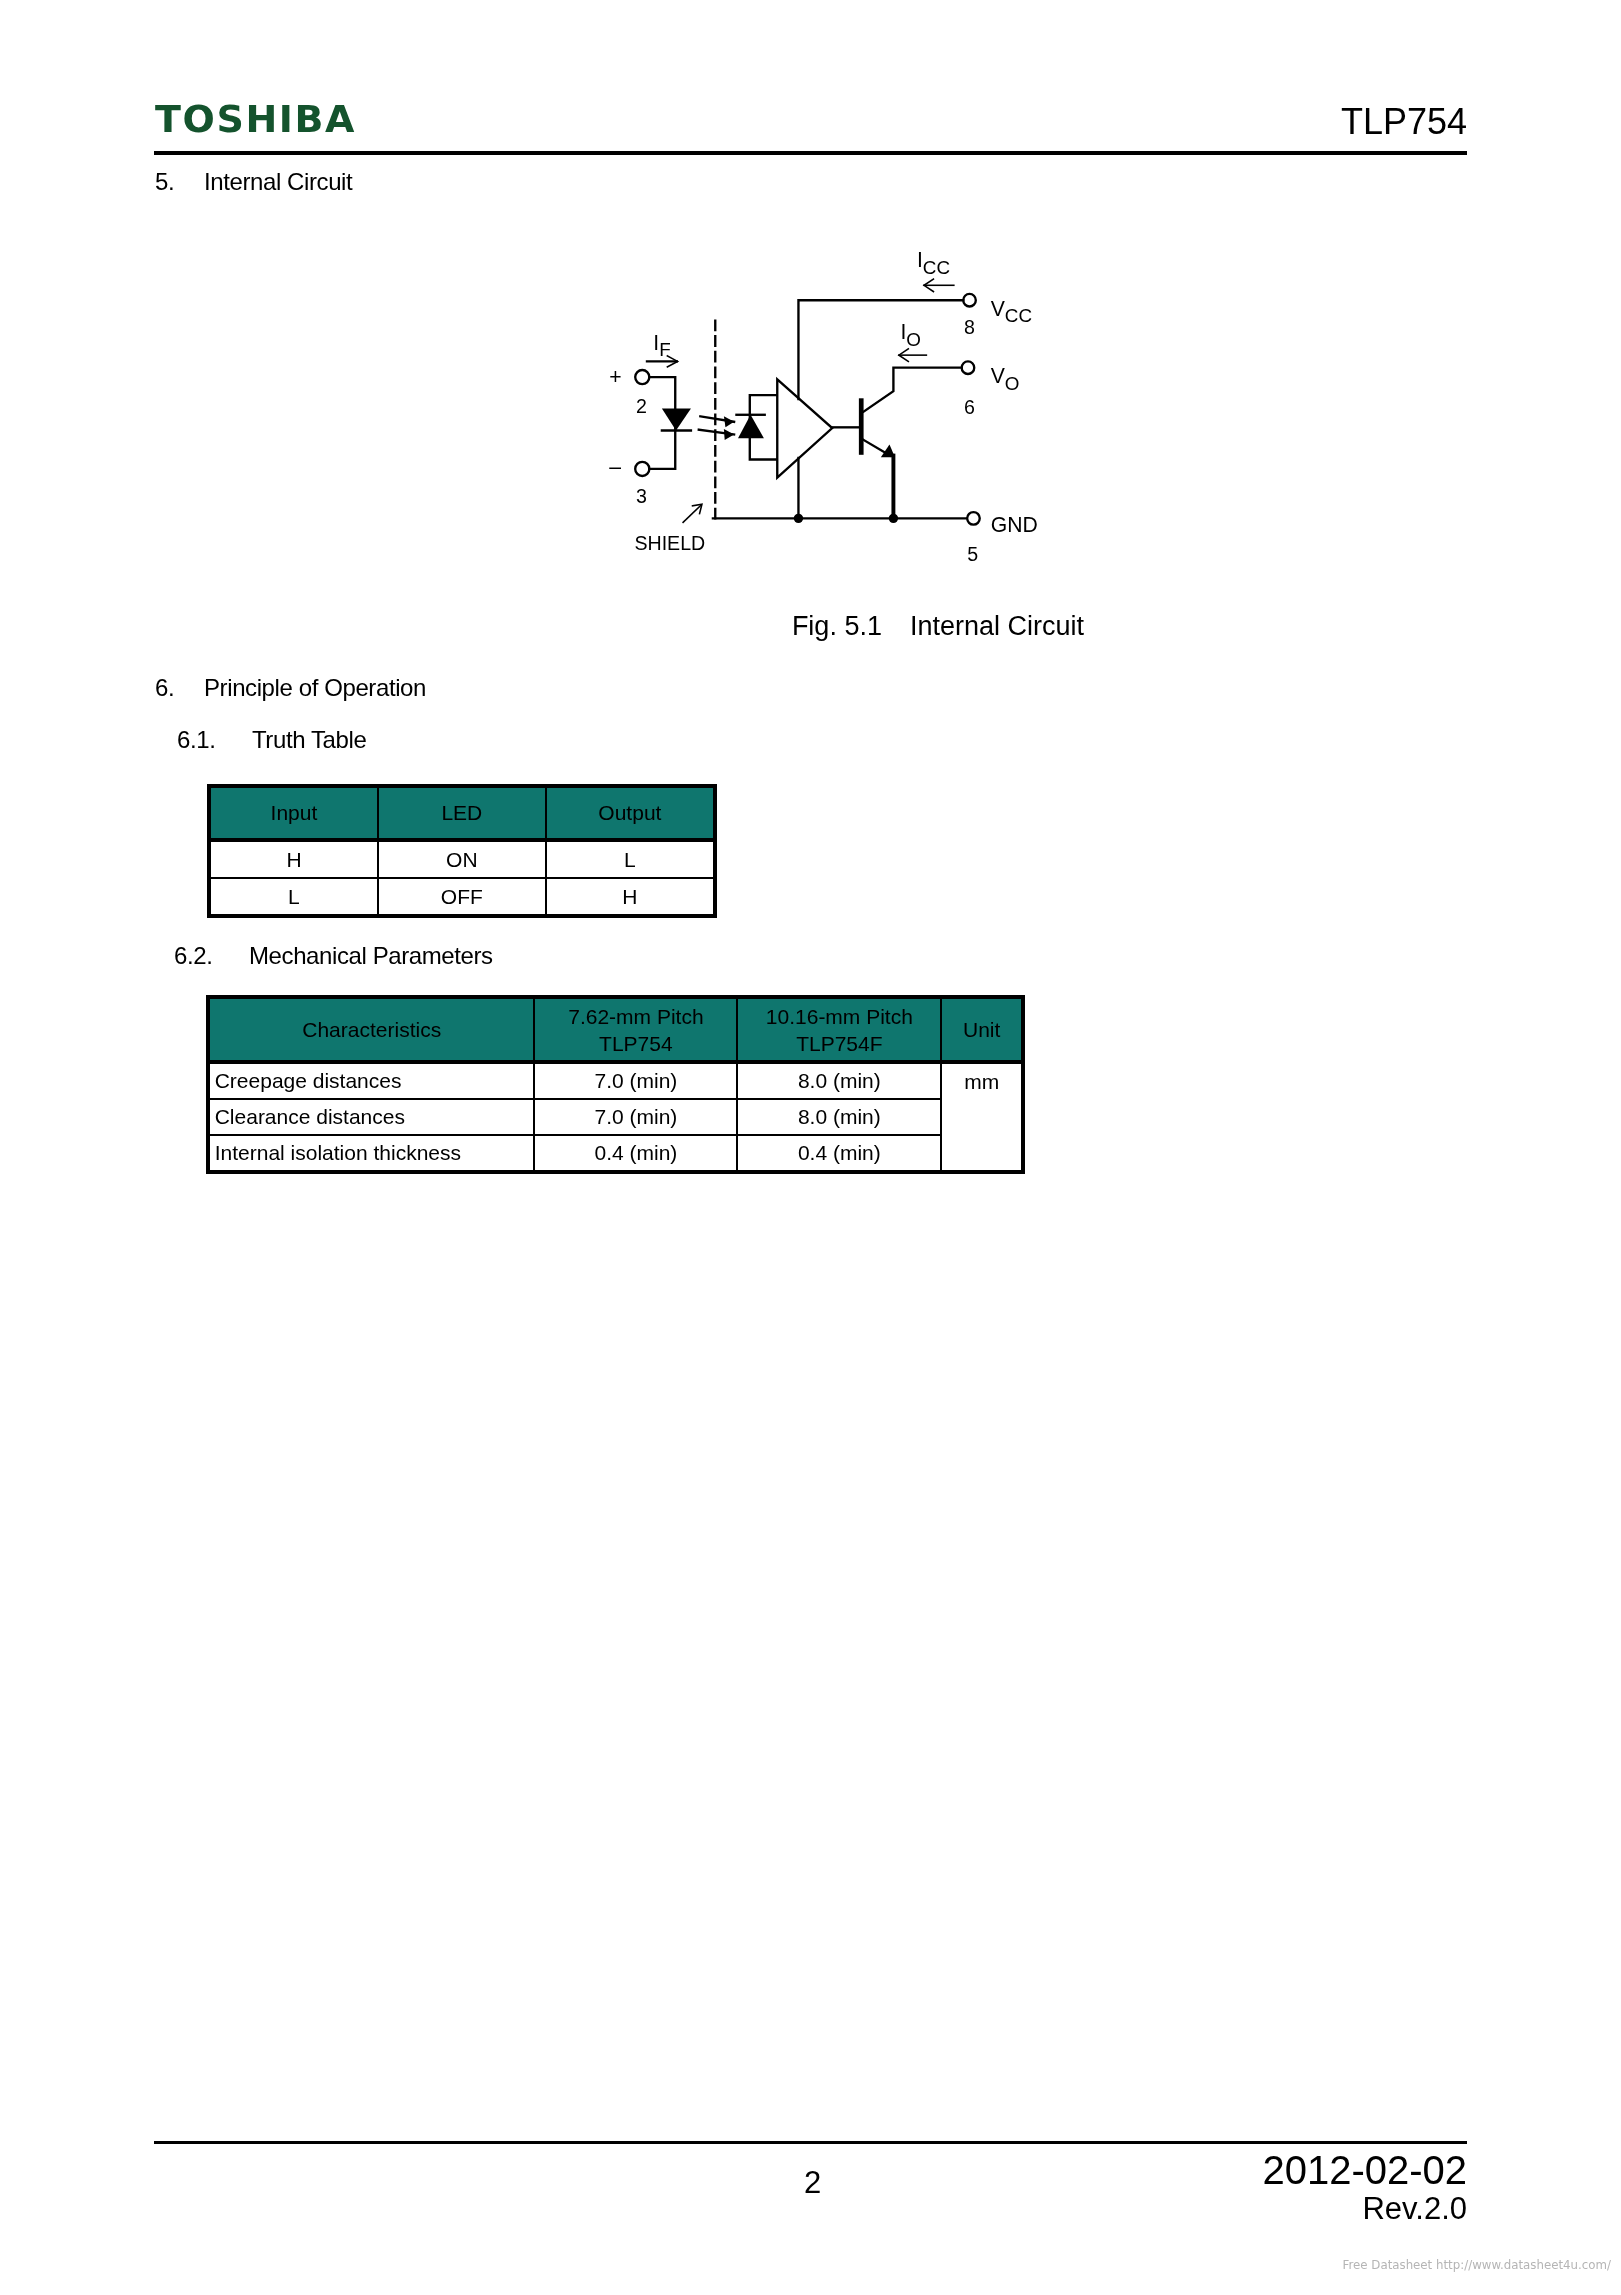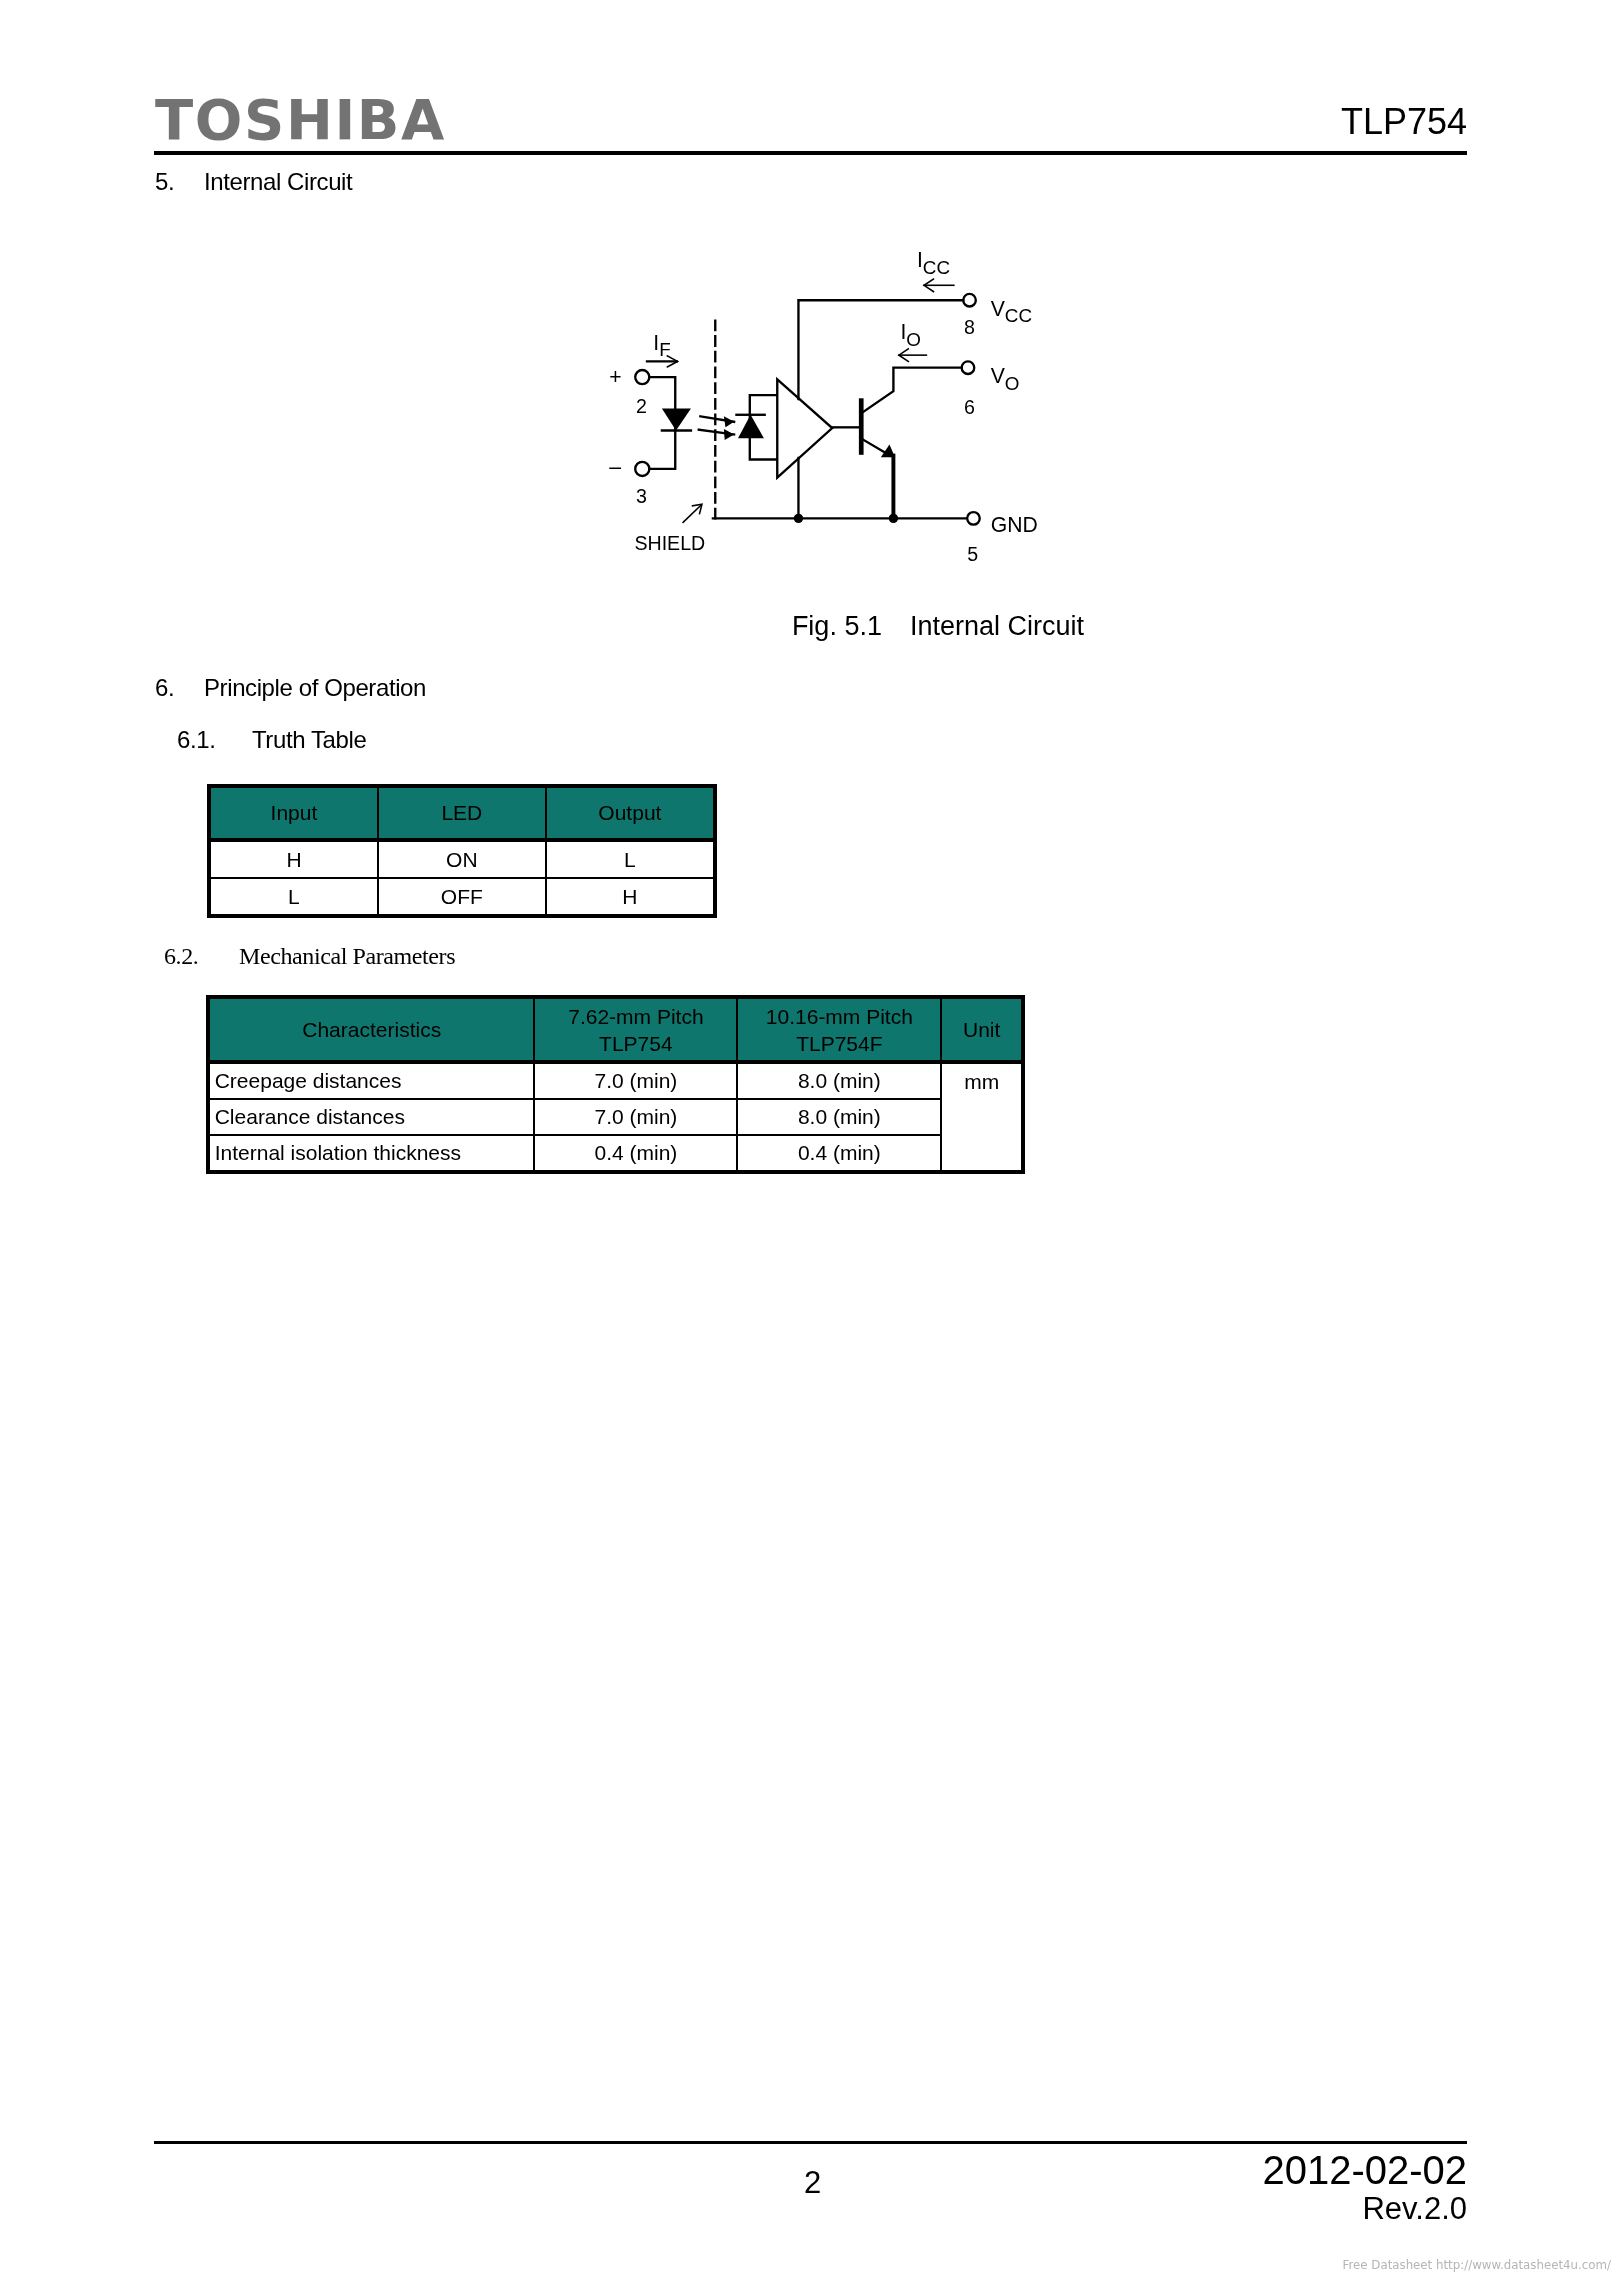--- a/index.html
+++ b/index.html
@@ -2,21 +2,21 @@
 <html style="font-size:12.6px"><head>
 <meta charset="utf-8">
 <style>
   html, body { margin: 0; padding: 0; background: #ffffff; }
   body { width: 1622px; height: 2295px; position: relative; overflow: hidden;
          font-family: "Liberation Sans", "DejaVu Sans", sans-serif; color: #000; }
   .abs { position: absolute; }
 
   
   .logo { left: 155px; top: 88px; font-family: "DejaVu Sans", "Liberation Sans", sans-serif;
-          font-weight: bold; font-size: 56px; line-height: 63px; color: #737373;
+          font-weight: bold; font-size: 38px; line-height: 63px; color: #14532d;
           letter-spacing: 1.6px; transform: scaleX(1.0); transform-origin: left center; }
   .doc-id { right: 155px; top: 100px; font-size: 36px; line-height: 44px; text-align: right; }
   .rule-top { left: 154px; top: 151px; width: 1313px; height: 3.9px; background: #000; }
 
   
   .h1 { font-size: 24px; line-height: 38px; letter-spacing: -0.4px; }
   .h-num { display: inline-block; }
   .h1 .h-num { width: 49px; }
 
   
@@ -163,21 +163,21 @@
       <td class="c">L</td>
     </tr>
     <tr>
       <td class="c">L</td>
       <td class="c">OFF</td>
       <td class="c">H</td>
     </tr>
   </tbody>
 </table>
 
-<div class="abs h1" style="left:164px; top:937px;font-family:Liberation Serif, serif;">
+<div class="abs h1" style="left:174px; top:937px;">
   <span class="h-num" style="width:75px">6.2.</span><span>Mechanical Parameters</span>
 </div>
 
 <table class="dt mech">
   <colgroup>
     <col style="width:304px">
       <col style="width:189px">
       <col style="width:190px">
       <col style="width:76px">
   </colgroup>

